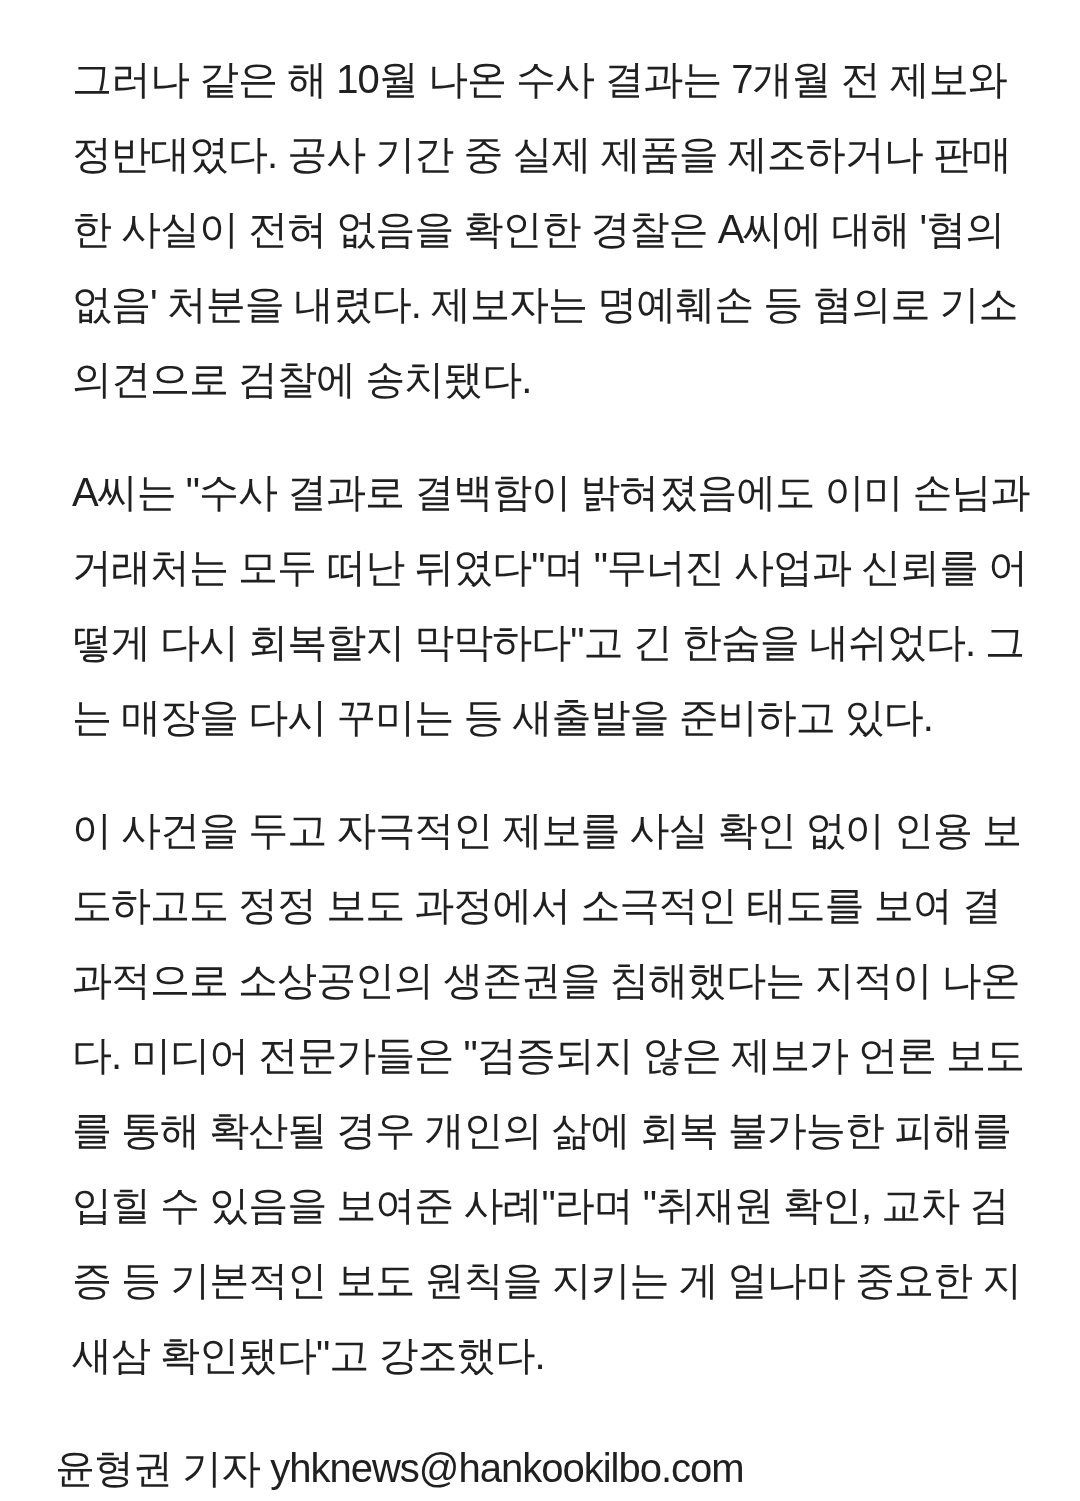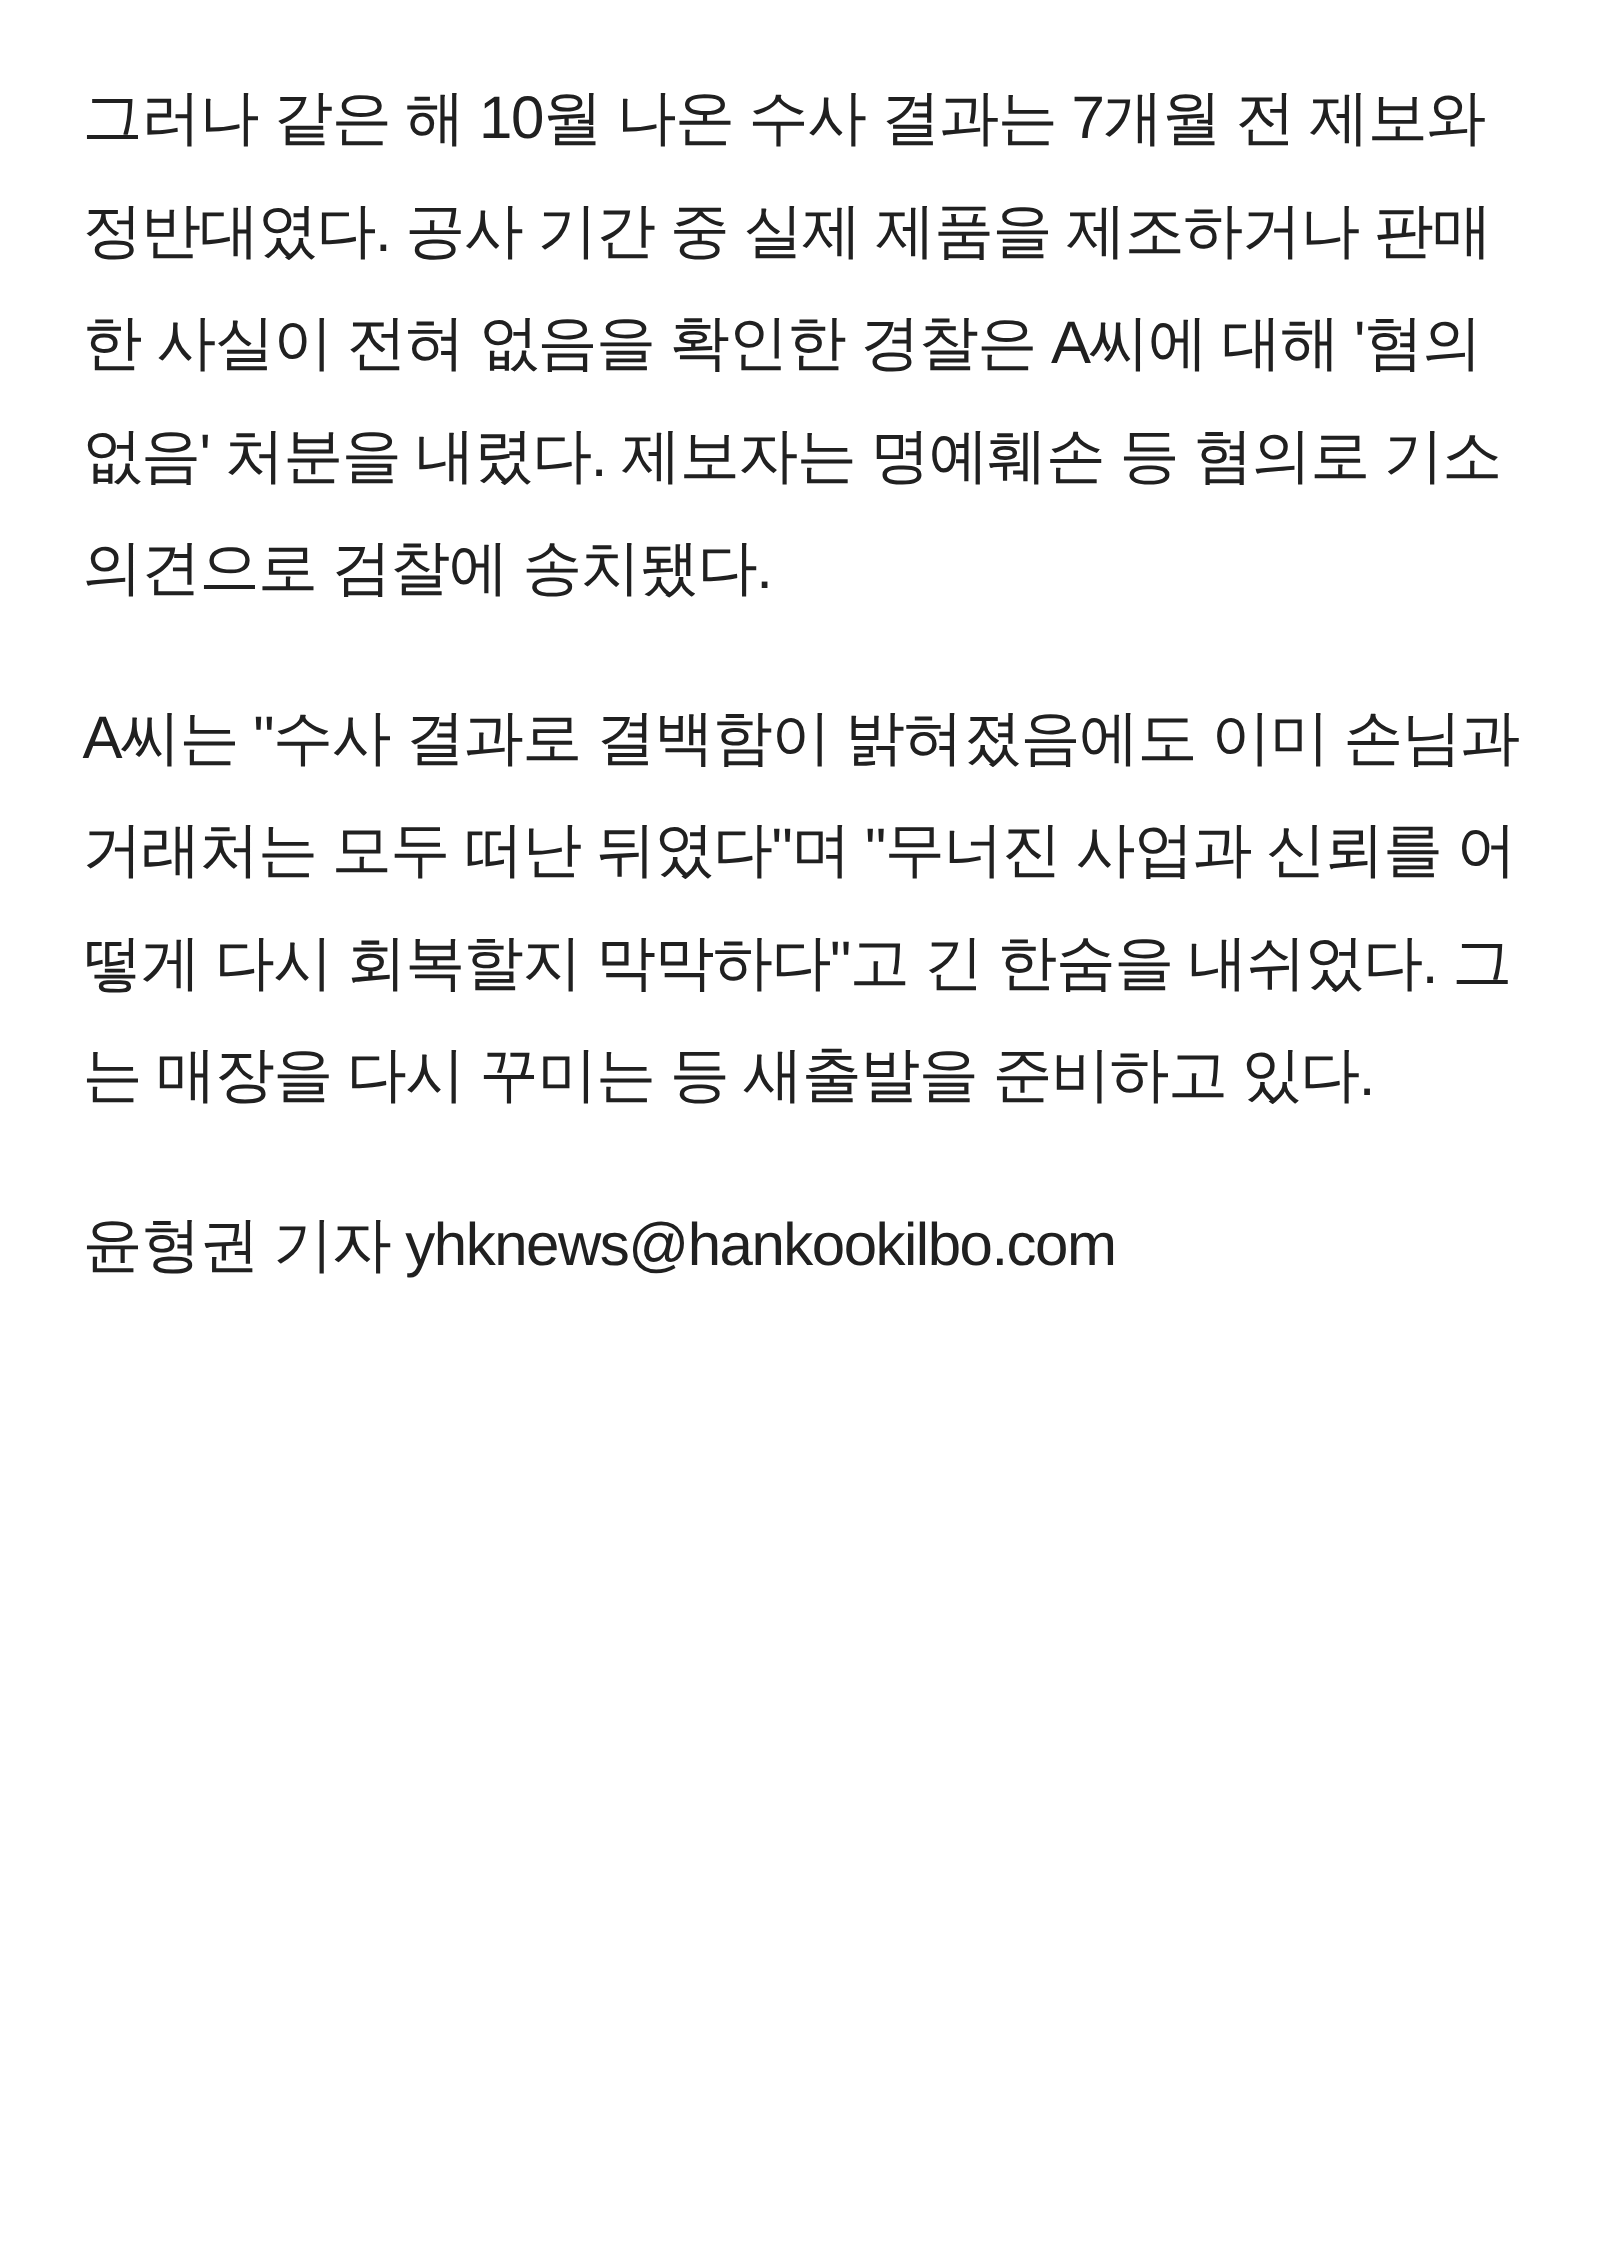--- a/index.html
+++ b/index.html
@@ -18,26 +18,27 @@
     padding: 42px 50px 0 55px;
     font-family: "Liberation Sans", "DejaVu Sans", sans-serif;
     font-size: 40px;
     line-height: 75px;
     letter-spacing: -1px;
     color: #202020;
     word-break: break-all;
     text-align: left;
   }
   .para {
-    margin: 0 0 38px 0;
+    margin: 0 0 38px 17px;
   }
   .byline {
     margin: 0;
   }
 </style>
 </head>
 <body>
 
 <main class="article">
   <p class="para">그러나 같은 해 10월 나온 수사 결과는 7개월 전 제보와 정반대였다. 공사 기간 중 실제 제품을 제조하거나 판매한 사실이 전혀 없음을 확인한 경찰은 A씨에 대해 '혐의 없음' 처분을 내렸다. 제보자는 명예훼손 등 혐의로 기소 의견으로 검찰에 송치됐다.</p>
   <p class="para">A씨는 "수사 결과로 결백함이 밝혀졌음에도 이미 손님과 거래처는 모두 떠난 뒤였다"며 "무너진 사업과 신뢰를 어떻게 다시 회복할지 막막하다"고 긴 한숨을 내쉬었다. 그는 매장을 다시 꾸미는 등 새출발을 준비하고 있다.</p>
+  <p class="para">이 사건을 두고 자극적인 제보를 사실 확인 없이 인용 보도하고도 정정 보도 과정에서 소극적인 태도를 보여 결과적으로 소상공인의 생존권을 침해했다는 지적이 나온다. 미디어 전문가들은 "검증되지 않은 제보가 언론 보도를 통해 확산될 경우 개인의 삶에 회복 불가능한 피해를 입힐 수 있음을 보여준 사례"라며 "취재원 확인, 교차 검증 등 기본적인 보도 원칙을 지키는 게 얼나마 중요한 지 새삼 확인됐다"고 강조했다.</p>
   <p class="para byline">윤형권 기자 yhknews@hankookilbo.com</p>
 </main>
 
 </body></html>

